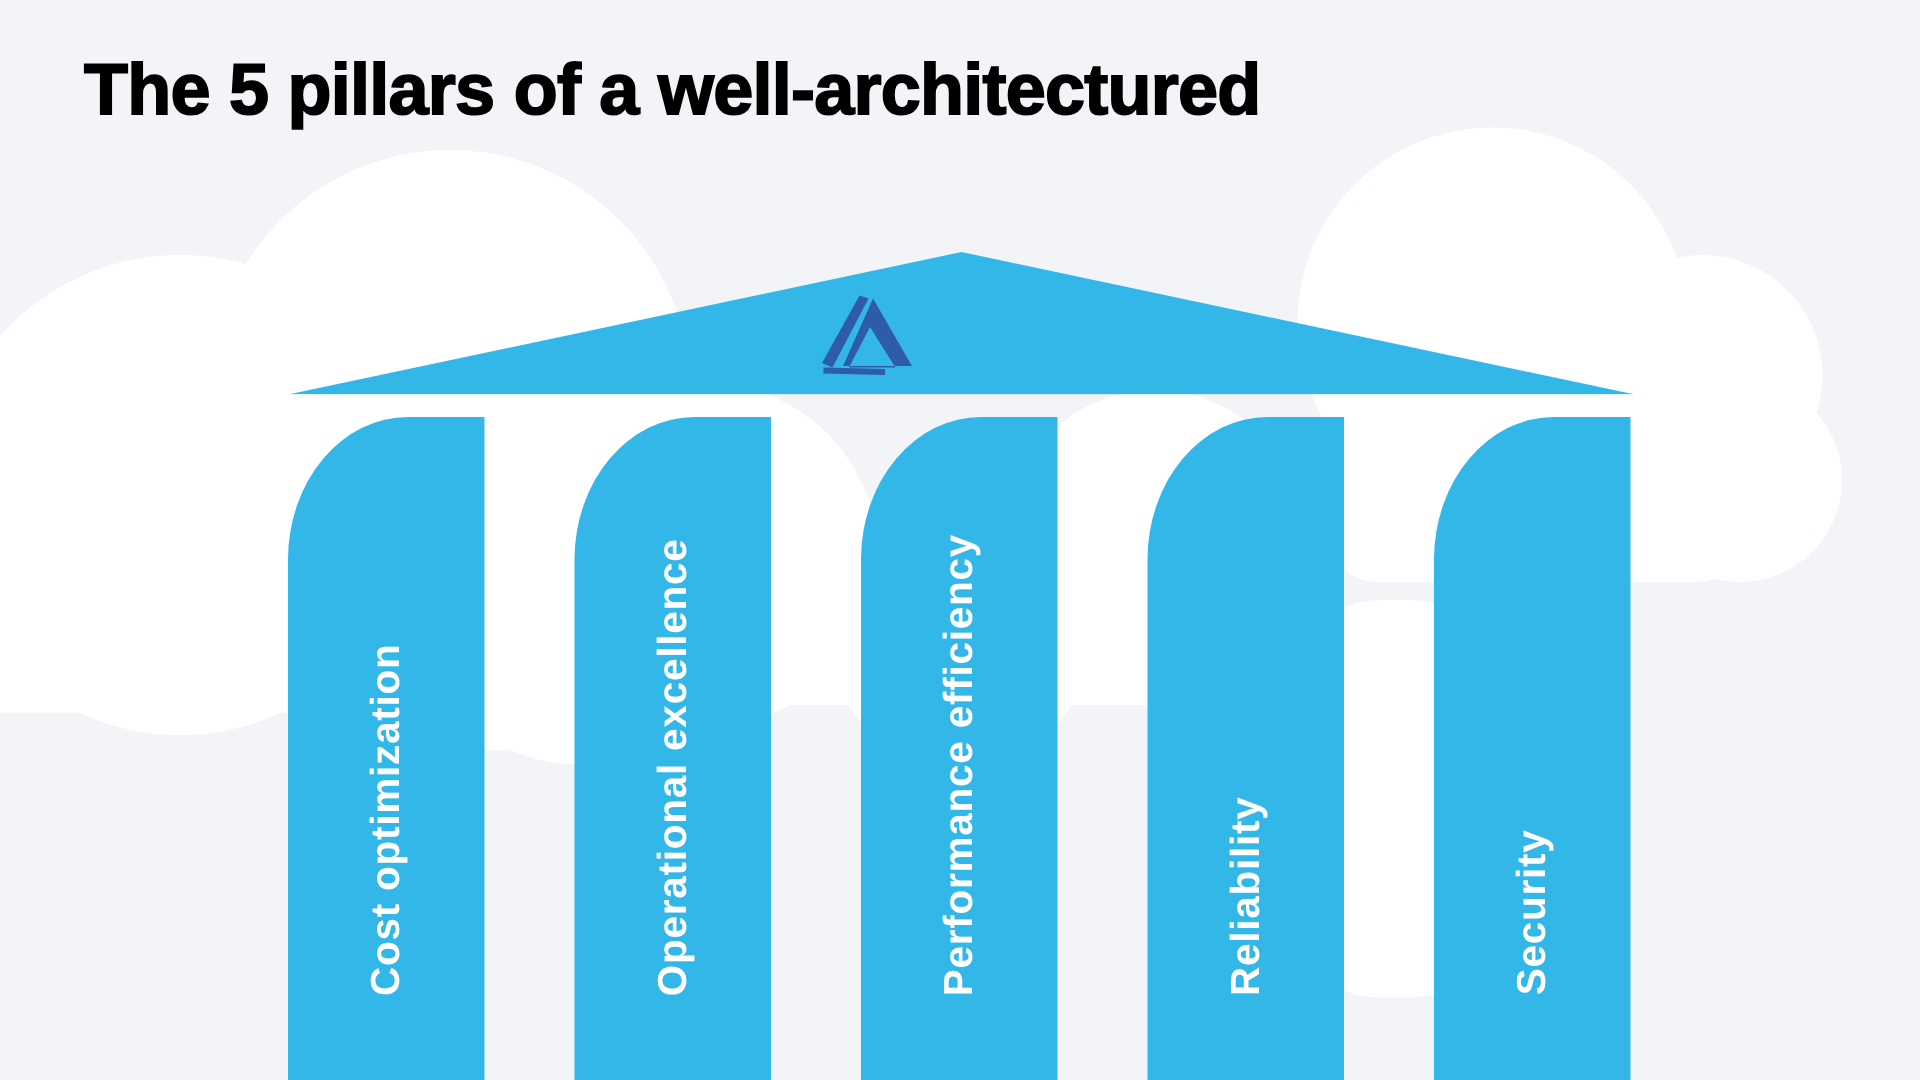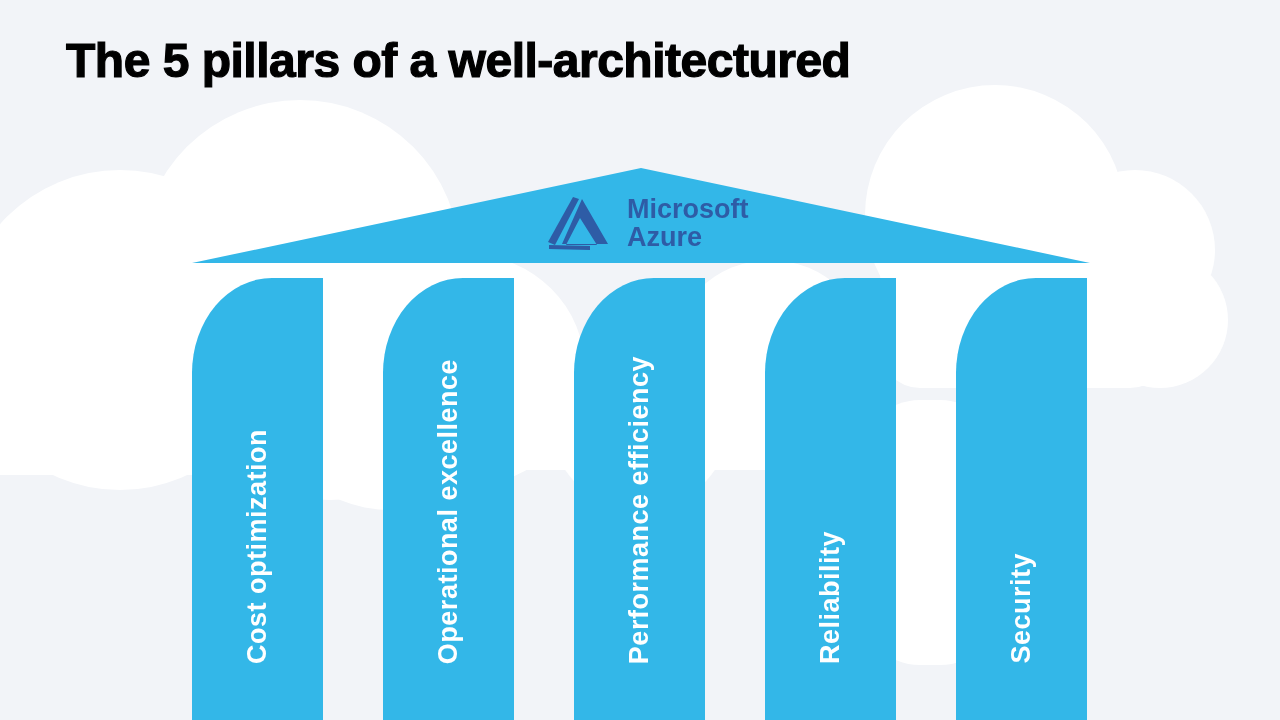--- a/index.html
+++ b/index.html
@@ -22,21 +22,21 @@
   .cm-c{left:550px;top:330px;width:180px;height:180px;}
   .cm-d{left:670px;top:260px;width:200px;height:200px;}
   .cm-e{left:300px;top:360px;width:560px;height:110px;border-radius:50px;}
   .cr-a{left:865px;top:85px;width:260px;height:260px;}
   .cr-b{left:1055px;top:170px;width:160px;height:160px;}
   .cr-c{left:1092px;top:252px;width:136px;height:136px;}
   .cr-d{left:880px;top:240px;width:290px;height:148px;border-radius:40px;}
   .cx-a{left:860px;top:400px;width:140px;height:265px;border-radius:60px;}
   
   .title{
-    position:absolute;left:66px;top:36px;z-index:3;
+    position:absolute;left:56px;top:36px;z-index:3;
     margin:0;
     font-size:48px;line-height:49px;font-weight:bold;
     letter-spacing:-0.5px;
     color:var(--title_black,#000);
     -webkit-text-stroke:1.2px var(--title_black,#000);
   }
   
   .pediment{
     position:absolute;left:192px;top:168px;z-index:2;
     width:898px;height:95px;
@@ -95,24 +95,20 @@
   </h1>
 
   <div class="pediment"></div>
 
   <div class="logo">
     <svg class="logo-a" viewBox="0 0 76 56" aria-hidden="true">
       <polygon points="28,2 34,4 10,50 3,47" fill="var(--logo_blue,#2e5ca6)"></polygon>
       <path d="M37,4 L63,49 L17,49 Z M35,23 L52,50 L21,50 Z" fill="var(--logo_blue,#2e5ca6)" fill-rule="evenodd"></path>
       <polygon points="4,50 45,51 45,55 4,54" fill="var(--logo_blue,#2e5ca6)"></polygon>
     </svg>
-    <div class="logo-text">
-      <span>Microsoft</span><br>
-      <span>Azure</span>
-    </div>
   </div>
 
   <div class="pillar p1">
     <span class="pillar-label">Cost optimization</span>
   </div>
   <div class="pillar p2">
     <span class="pillar-label">Operational excellence</span>
   </div>
   <div class="pillar p3">
     <span class="pillar-label">Performance efficiency</span>

